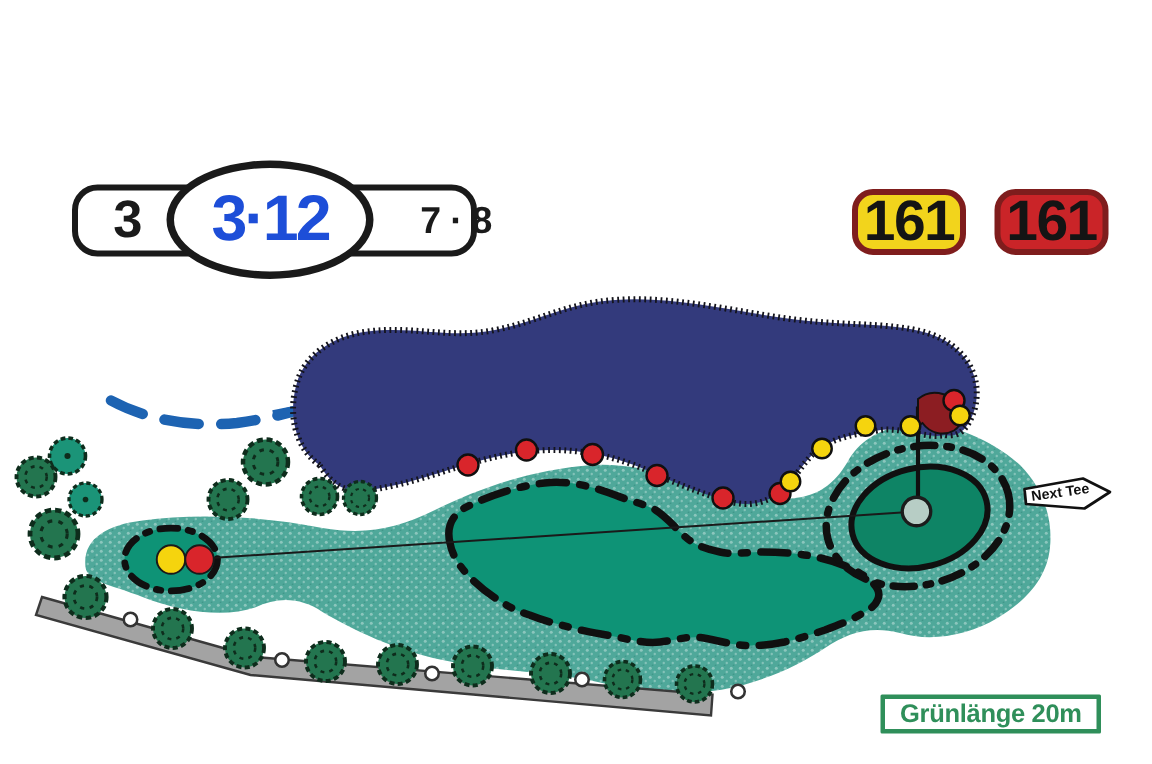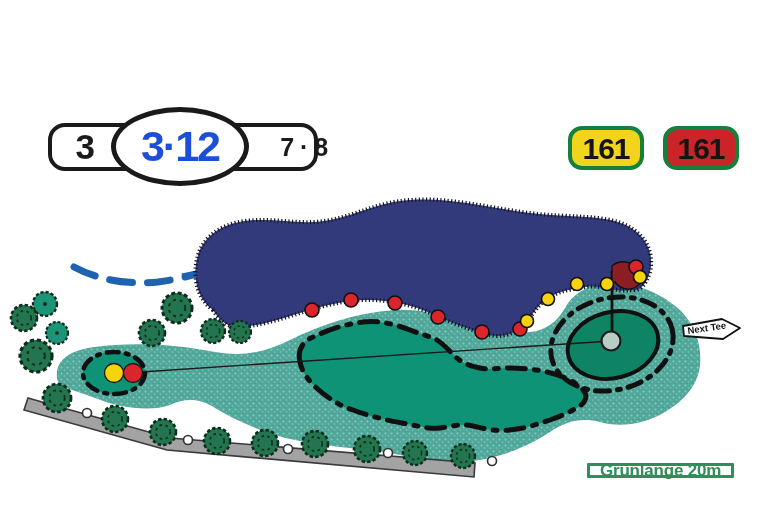--- a/index.html
+++ b/index.html
@@ -25,28 +25,28 @@
             border:4px solid #1a1a1a;border-radius:17px;box-sizing:border-box;}
   .par-value{left:52px;top:123px;width:66px;height:48px;font-size:35px;}
   .hole-oval{position:absolute;left:111px;top:107px;width:138px;height:79px;background:#fff;
              border:5px solid #1a1a1a;border-radius:50%;box-sizing:border-box;
              display:flex;align-items:center;justify-content:center;
              font-weight:800;font-size:43px;color:#1d4ed8;letter-spacing:-2px;}
   .hcp-value{left:248px;top:123px;width:70px;height:48px;font-size:25px;margin-left:21px;}
   .hcp-label{left:325px;top:123px;width:46px;height:48px;font-size:25px;justify-content:flex-start;}
 
   
-  .badge{position:absolute;top:126px;width:76px;height:44px;border:4px solid #15803d;
-         border-radius:14px;box-sizing:border-box;display:flex;align-items:flex-end;justify-content:center;
-         font-weight:800;font-size:30px;color:#141414;letter-spacing:-1px;}
+  .badge{position:absolute;top:126px;width:76px;height:44px;border:4px solid #7f1d1d;
+         border-radius:14px;box-sizing:border-box;display:flex;align-items:center;justify-content:center;
+         font-weight:800;font-size:38px;color:#141414;letter-spacing:-1px;}
   .badge-yellow{left:568px;background:#f2d41c;}
   .badge-red{left:663px;background:#ca2428;}
 
   
-  .green-length{position:absolute;z-index:2;left:587px;top:463px;height:15px;
+  .green-length{position:absolute;z-index:2;left:587px;top:463px;height:26px;
                 border:3px solid #2f8f5a;border-radius:1px;background:#fff;box-sizing:border-box;
                 display:flex;align-items:center;padding:0 10px;
                 color:#2f8f5a;font-weight:800;font-size:17px;letter-spacing:-.2px;white-space:nowrap;}
 </style>
 </head>
 <body>
 
 <div class="stage">
 
   <svg id="course" width="768" height="509" viewBox="0 0 768 509">

